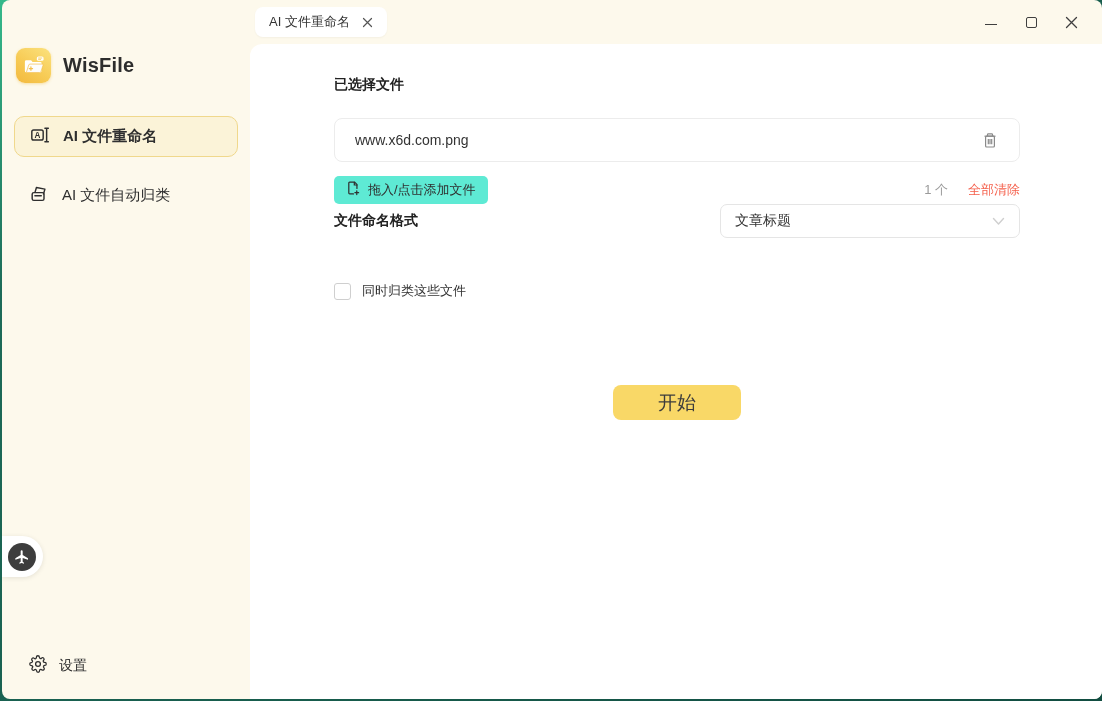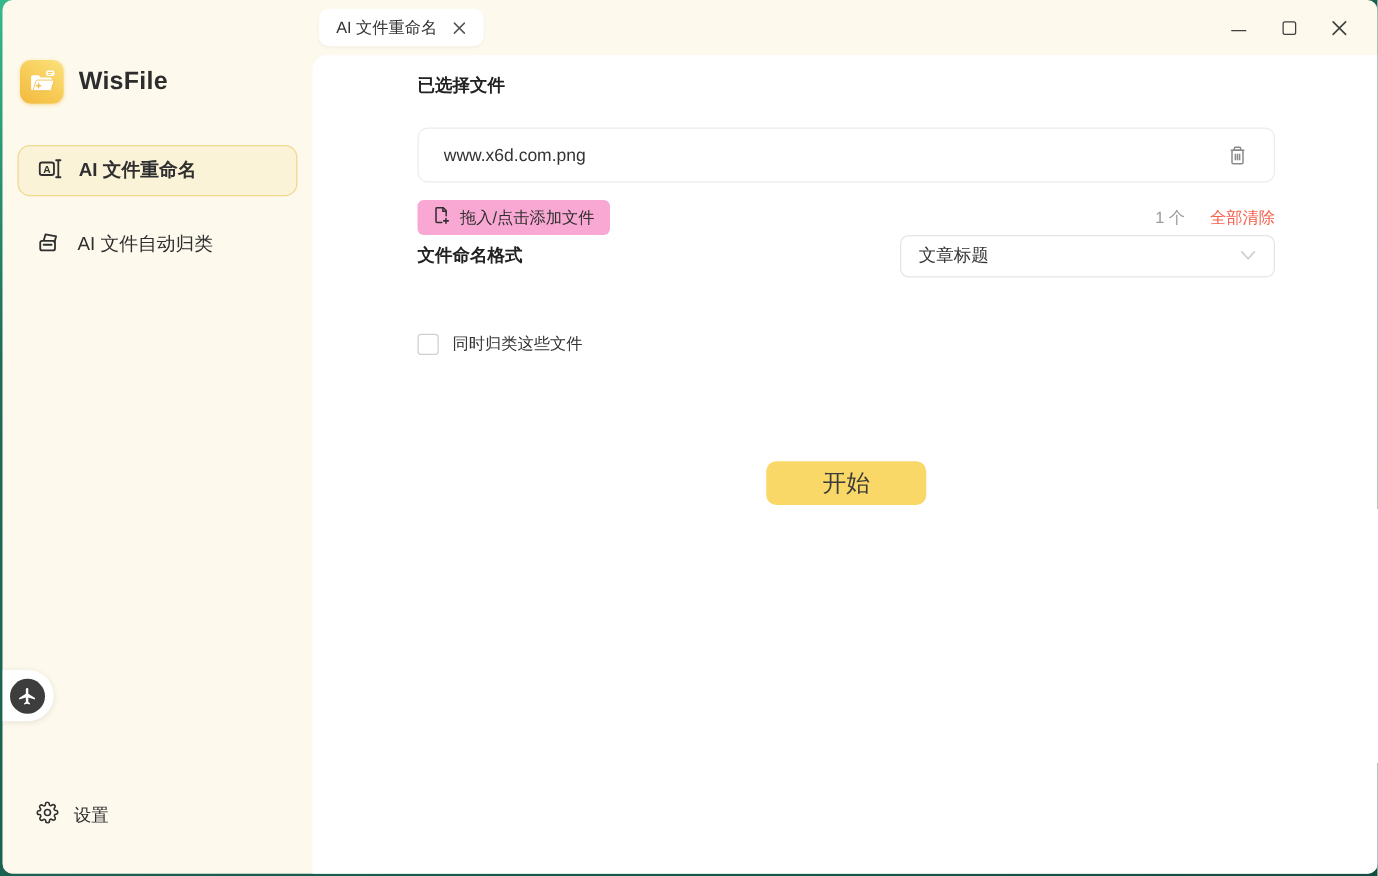--- a/index.html
+++ b/index.html
@@ -22,21 +22,21 @@
   .tab-label { font-size:13px; color:#333; }
   .tab-close { width:11px; height:11px; cursor:pointer; display:flex; align-items:center; }
   .win-controls {
     position:absolute; top:0; right:0; height:44px;
     display:flex; align-items:center; gap:26px; padding-right:24px;
   }
   .wc-btn { display:flex; align-items:center; justify-content:center; width:14px; height:14px; cursor:pointer; }
   .wc-min  { width:12px; height:0; border-top:1.6px solid #3f3f3f; align-self:center; margin-top:4px;}
   .wc-max  { width:11px; height:11px; border:1.4px solid #3f3f3f; border-radius:2px; }
   
-  .sidebar { position:absolute; left:0; top:0; bottom:13px; width:280px; }
+  .sidebar { position:absolute; left:0; top:0; bottom:0; width:280px; }
   .logo-row { position:absolute; left:14px; top:48px; display:flex; align-items:center; gap:12px; }
   .logo-icon { width:35px; height:35px; border-radius:9px;
     background:linear-gradient(215deg,#FBE27E 0%,#F7CB55 55%,#F3B93E 100%);
     display:flex; align-items:center; justify-content:center;
     box-shadow:0 1px 3px rgba(240,190,70,.45);
   }
   .app-title { font-size:20px; font-weight:bold; color:#2d2d2d; letter-spacing:.2px; }
   .nav-item {
     position:absolute; left:12px; width:224px; height:41px;
     display:flex; align-items:center; gap:13px; padding-left:15px;
@@ -59,33 +59,33 @@
   }
   .settings-row {
     position:absolute; left:27px; bottom:22px;
     display:flex; align-items:center; gap:12px; cursor:pointer;justify-content:flex-end;
   }
   .settings-label { font-size:14px; color:#2f2f2f; }
   
   .main-panel {
     position:absolute; left:248px; top:44px; right:0; bottom:0;
     background:#ffffff; border-top-left-radius:12px;
-    padding:16px 82px 0 84px;
+    padding:32px 82px 0 84px;
   }
   .section-header { font-size:14px; font-weight:bold; color:#222; }
   .file-row {
     margin-top:24px; height:44px; border:1px solid #ECECEC; border-radius:8px;
     display:flex; align-items:center; justify-content:space-between;
     padding:0 20px; background:#fff;
   }
   .file-name { font-size:14px; color:#333; }
   .trash-btn { width:18px; height:18px; cursor:pointer; display:flex; align-items:center; justify-content:center; }
   .add-row { margin-top:14px; display:flex; align-items:center; justify-content:space-between; }
   .add-btn {
-    height:28px; background:#f9a8d4; border-radius:5px; border:none;
+    height:28px; background:#5eead4; border-radius:5px; border:none;
     display:flex; align-items:center; gap:8px; padding:0 12px;
     font-size:13px; color:#2f2f2f; cursor:pointer;
     font-family:inherit;
   }
   .count-meta { display:flex; align-items:center; gap:20px; font-size:13px; }
   .file-count { color:#9A9A9A; }
   .clear-all { color:#F5604C; cursor:pointer; }
   .format-row { display:flex; align-items:center; justify-content:space-between; }
   .dropdown {
     width:300px; height:34px; border:1px solid #E5E5E5; border-radius:7px;

